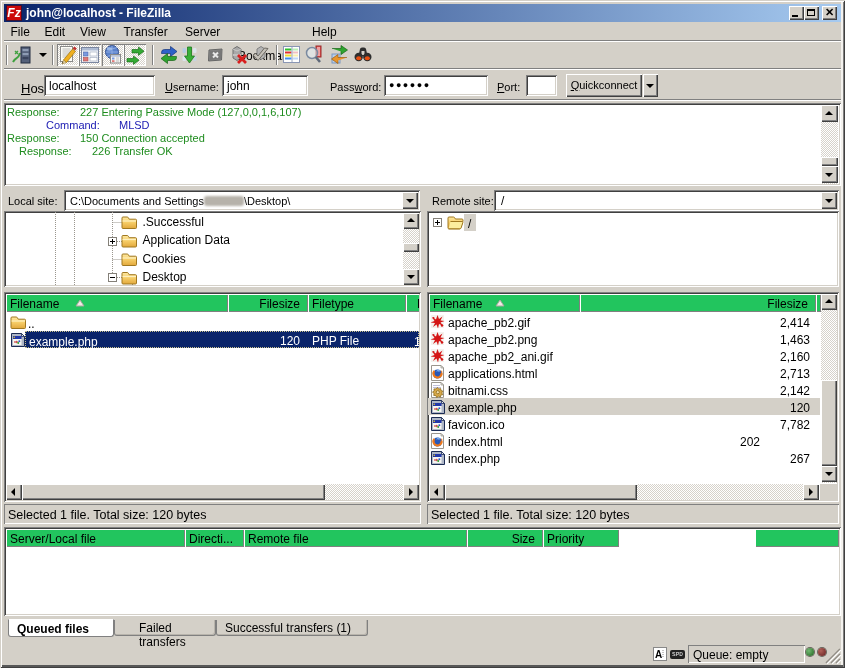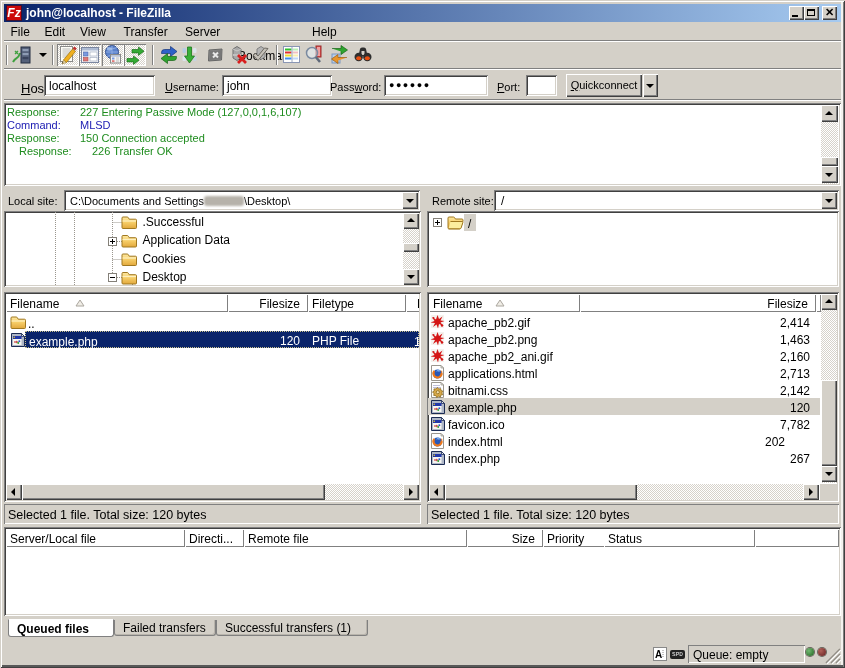--- a/index.html
+++ b/index.html
@@ -11,21 +11,21 @@
 .raised { background:#d4d0c8; box-shadow: inset 1px 1px 0 #ffffff, inset -1px -1px 0 #404040, inset -2px -2px 0 #808080; }
 .white { background:#fff; }
 .checker { background-color:#fff; background-image: conic-gradient(#d6d2ca 25%, #ffffff 0 50%, #d6d2ca 0 75%, #ffffff 0); background-size:2px 2px; }
 .etch { border-top:1px solid #808080; border-bottom:1px solid #ffffff; }
 .vetch { border-left:1px solid #808080; border-right:1px solid #ffffff; }
 .arr { width:0; height:0; position:absolute; }
 .up { border-left:4px solid transparent; border-right:4px solid transparent; border-bottom:4px solid #000; }
 .dn { border-left:4px solid transparent; border-right:4px solid transparent; border-top:4px solid #000; }
 .lf { border-top:4px solid transparent; border-bottom:4px solid transparent; border-right:4px solid #000; }
 .rt { border-top:4px solid transparent; border-bottom:4px solid transparent; border-left:4px solid #000; }
-.hdrseg { position:absolute; top:0; height:18px; background:#ffffff; box-shadow: inset 1px 1px 0 #ffffff, inset -1px -1px 0 #808080; padding:3px 0 0 4px; }
+.hdrseg { position:absolute; top:0; height:18px; background:#22c55e; box-shadow: inset 1px 1px 0 #ffffff, inset -1px -1px 0 #808080; padding:3px 0 0 4px; }
 u { text-decoration:underline; }
 </style>
 </head>
 <body>
 
 <div class="abs" style="left:0;top:0;width:845px;height:668px; box-shadow: inset 1px 1px 0 #d4d0c8, inset -1px -1px 0 #404040, inset 2px 2px 0 #ffffff, inset -2px -2px 0 #808080;"></div>
 
 <div class="abs" style="left:4px;top:4px;width:837px;height:18px; background:linear-gradient(to right,#0a246a,#a6caf0);"></div>
 <div class="abs" style="left:6px;top:5px;width:16px;height:16px;background:#cc0a0a;border:1px solid #3c1230; color:#fff; font-weight:bold; font-style:italic; font-size:12px; text-align:center; line-height:14px;">Fz</div>
 <div class="abs" style="left:26px;top:6px; color:#fff; font-weight:bold; font-size:12px;">john@localhost - FileZilla</div>
@@ -161,35 +161,35 @@
 <circle cx="4.7" cy="11" r="4.2" fill="#2e2e2e"></circle>
 <circle cx="13.3" cy="11" r="4.2" fill="#2e2e2e"></circle>
 <ellipse cx="4.7" cy="12.2" rx="2.6" ry="2" fill="#e84e10"></ellipse>
 <ellipse cx="13.3" cy="12.2" rx="2.6" ry="2" fill="#e84e10"></ellipse>
 </svg></div>
 <div class="abs etch" style="left:4px;top:68px;width:837px;height:2px;"></div>
 
 <div class="abs" style="left:21px;top:81px;font-size:13px;"><u>H</u>ost:</div>
 <div class="sunken white abs" style="left:44px;top:75px;width:111px;height:21px; padding:4px 0 0 5px;">localhost</div>
 <div class="abs" style="left:165px;top:81px;font-size:11px;"><u>U</u>sername:</div>
-<div class="sunken white abs" style="left:222px;top:75px;width:110px;height:21px; padding:4px 0 0 5px;">john</div>
+<div class="sunken white abs" style="left:222px;top:75px;width:86px;height:21px; padding:4px 0 0 5px;">john</div>
 <div class="abs" style="left:330px;top:81px;font-size:11px;">Pass<u>w</u>ord:</div>
 <div class="sunken white abs" style="left:384px;top:75px;width:104px;height:21px; padding:5px 0 0 5px; font-size:9px; letter-spacing:1.5px;">●●●●●●</div>
 <div class="abs" style="left:497px;top:81px;font-size:11px;"><u>P</u>ort:</div>
 <div class="sunken white abs" style="left:526px;top:75px;width:31px;height:21px;"></div>
 <div class="raised abs" style="left:566px;top:74px;width:76px;height:23px; text-align:center; padding-top:5px; font-size:11px;"><u>Q</u>uickconnect</div>
 <div class="raised abs" style="left:643px;top:74px;width:15px;height:23px;">
     <div class="arr dn" style="left:3px;top:10px;"></div>
   </div>
 <div class="abs etch" style="left:4px;top:99px;width:837px;height:2px;"></div>
 
 <div class="sunken white abs" style="left:4px;top:103px;width:837px;height:83px;"></div>
 <div class="abs" style="left:7px;top:106px; line-height:13px; font-size:11px;">
 <div style="color:#1e8c1e;"><span style="display:inline-block;width:73px;">Response:</span>227 Entering Passive Mode (127,0,0,1,6,107)</div>
-<div style="color:#1a1ab2;"><span style="display:inline-block;width:73px;">Command:</span>MLSD</div>
+<div style="color:#1a1ab2;padding-left:39px;"><span style="display:inline-block;width:73px;">Command:</span>MLSD</div>
 <div style="color:#1e8c1e;"><span style="display:inline-block;width:73px;">Response:</span>150 Connection accepted</div>
 <div style="color:#1e8c1e;margin-left:12px;"><span style="display:inline-block;width:73px;">Response:</span>226 Transfer OK</div>
 </div>
 
 <div class="checker abs" style="left:821px;top:105px;width:17px;height:79px;"></div>
 <div class="raised abs" style="left:821px;top:105px;width:17px;height:17px;">
     <div class="arr up" style="left:4px;top:6px;"></div>
   </div>
 <div class="raised abs" style="left:821px;top:157px;width:17px;height:9px;"></div>
 <div class="raised abs" style="left:821px;top:166px;width:17px;height:17px;">
@@ -382,21 +382,21 @@
 <div class="abs" style="left:740px;top:401px;width:70px;text-align:right;">120</div>
 <div class="abs" style="left:430px;top:416px;"><svg width="16" height="16">
       <use href="#phpicon"></use>
     </svg></div>
 <div class="abs" style="left:448px;top:418px;">favicon.ico</div>
 <div class="abs" style="left:740px;top:418px;width:70px;text-align:right;">7,782</div>
 <div class="abs" style="left:430px;top:433px;"><svg width="16" height="16">
       <use href="#fficon"></use>
     </svg></div>
 <div class="abs" style="left:448px;top:435px;">index.html</div>
-<div class="abs" style="left:740px;top:435px;width:70px;text-align:center;">202</div>
+<div class="abs" style="left:740px;top:435px;width:70px;text-align:left;">202</div>
 <div class="abs" style="left:430px;top:450px;"><svg width="16" height="16">
       <use href="#phpicon"></use>
     </svg></div>
 <div class="abs" style="left:448px;top:452px;">index.php</div>
 <div class="abs" style="left:740px;top:452px;width:70px;text-align:right;">267</div>
 
 <div class="checker abs" style="left:821px;top:294px;width:16px;height:189px;"></div>
 <div class="raised abs" style="left:821px;top:294px;width:16px;height:16px;">
     <div class="arr up" style="left:4px;top:5px;"></div>
   </div>
@@ -420,25 +420,24 @@
 
 <div class="sunken white abs" style="left:4px;top:527px;width:837px;height:89px;"></div>
 <div class="abs" style="left:6px;top:529px;width:833px;height:18px;">
 <div class="hdrseg" style="left:0;width:179px;">Server/Local file</div>
 <div class="hdrseg" style="left:179px;width:59px;">Directi...</div>
 <div class="hdrseg" style="left:238px;width:223px;">Remote file</div>
 <div class="hdrseg" style="left:461px;width:76px;">
       <span style="float:right;padding-right:8px;">Size</span>
     </div>
 <div class="hdrseg" style="left:537px;width:76px;">Priority</div>
-<div class="hdrseg" style="left:598px;width:151px;">Status</div>
 <div class="hdrseg" style="left:749px;width:84px;"></div>
 </div>
 
-<div class="abs" style="left:114px;top:620px;width:102px;height:16px;background:#d4d0c8;border:1px solid #808080;border-top:none;border-radius:0 0 3px 3px; padding:1px 0 0 8px; box-shadow: inset -1px -1px 0 #b8b4ac;">Failed transfers</div>
+<div class="abs" style="left:114px;top:620px;width:102px;height:16px;background:#d4d0c8;border:1px solid #808080;border-top:none;border-radius:0 0 3px 3px; padding:1px 0 0 24px; box-shadow: inset -1px -1px 0 #b8b4ac;">Failed transfers</div>
 <div class="abs" style="left:216px;top:620px;width:152px;height:16px;background:#d4d0c8;border:1px solid #808080;border-top:none;border-radius:0 0 3px 3px; padding:1px 0 0 8px; box-shadow: inset -1px -1px 0 #b8b4ac;">Successful transfers (1)</div>
 <div class="abs" style="left:8px;top:619px;width:106px;height:18px;background:#fff;border:1px solid #808080;border-top:1px solid #fff;border-radius:0 0 3px 3px; padding:2px 0 0 8px; font-weight:bold;">Queued files</div>
 
 <div class="abs" style="left:841px;top:2px;width:2px;height:663px;background:#f4f2ee;"></div>
 
 <div class="abs" style="left:2px;top:665px;width:841px;height:2px;background:#585858;"></div>
 <div class="abs" style="left:653px;top:647px;width:14px;height:14px;background:#fff;border:1px solid #888;">
 <svg width="12" height="12">
       <text x="1" y="10" font-size="10" font-weight="bold" fill="#000">A</text>
       <path d="M9 2 v8" stroke="#888" stroke-dasharray="1 1"></path>

